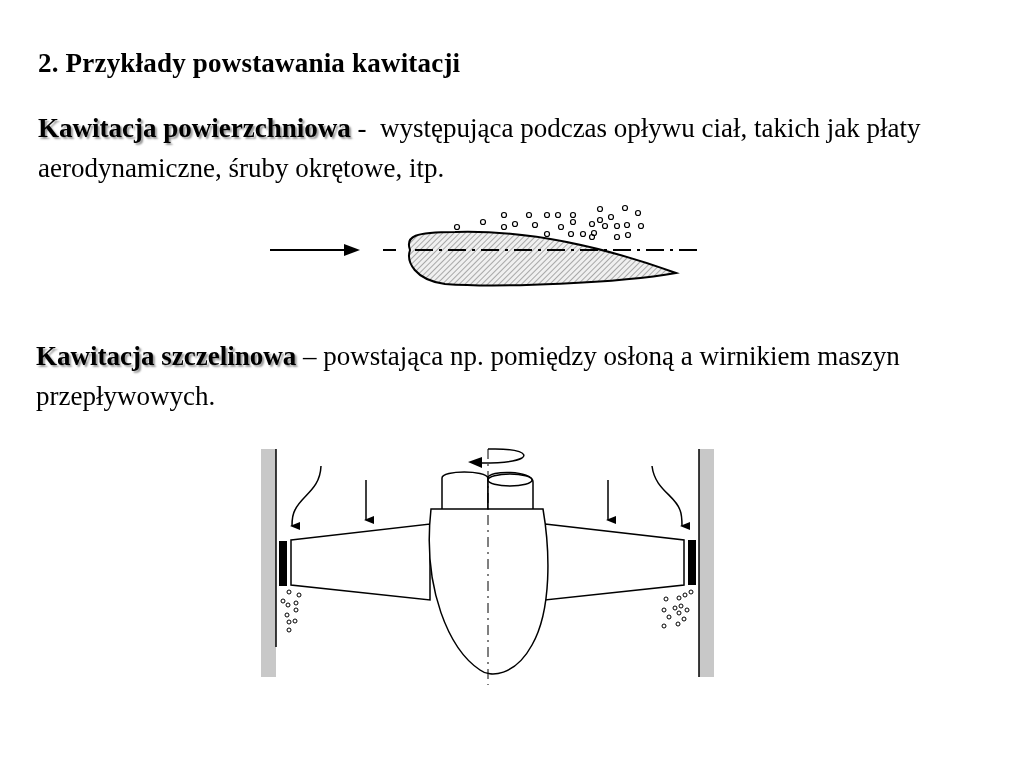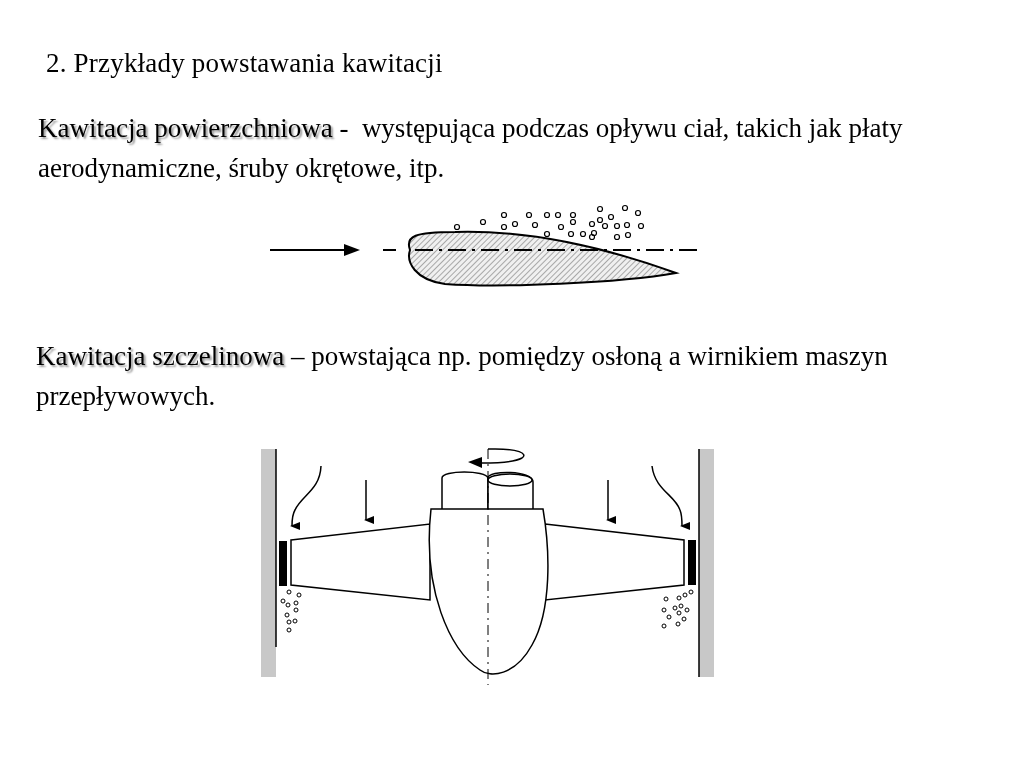--- a/index.html
+++ b/index.html
@@ -1,22 +1,22 @@
 <!DOCTYPE html>
 <html><head>
 <meta charset="utf-8">
 <style>
   html, body { margin:0; padding:0; background:#ffffff; }
   body { width:1024px; height:768px; position:relative; overflow:hidden;
          font-family:"Liberation Serif", "DejaVu Serif", serif; color:#000; }
-  .title { position:absolute; left:46px; top:48px; font-size:27px; font-weight:normal; letter-spacing:0.2px; }
+  .title { position:absolute; left:38px; top:48px; font-size:27px; font-weight:bold; letter-spacing:0.2px; }
   .para { position:absolute; font-size:27px; line-height:40px; }
   .p1 { left:38px; top:108px; width:960px; }
   .p2 { left:36px; top:336px; width:900px; }
-  .term { font-weight:normal; text-shadow: 2px 2px 2px #9a9a9a; }
+  .term { font-weight:bold; text-shadow: 2px 2px 2px #9a9a9a; }
   svg { position:absolute; }
 </style>
 </head>
 <body>
 
 <div class="title">2. Przykłady powstawania kawitacji</div>
 
 <div class="para p1">
   <span class="term">Kawitacja  powierzchniowa</span><span style="white-space:pre"> -  </span><span>występująca podczas opływu ciał, takich jak płaty aerodynamiczne, śruby okrętowe, itp.</span>
 </div>

